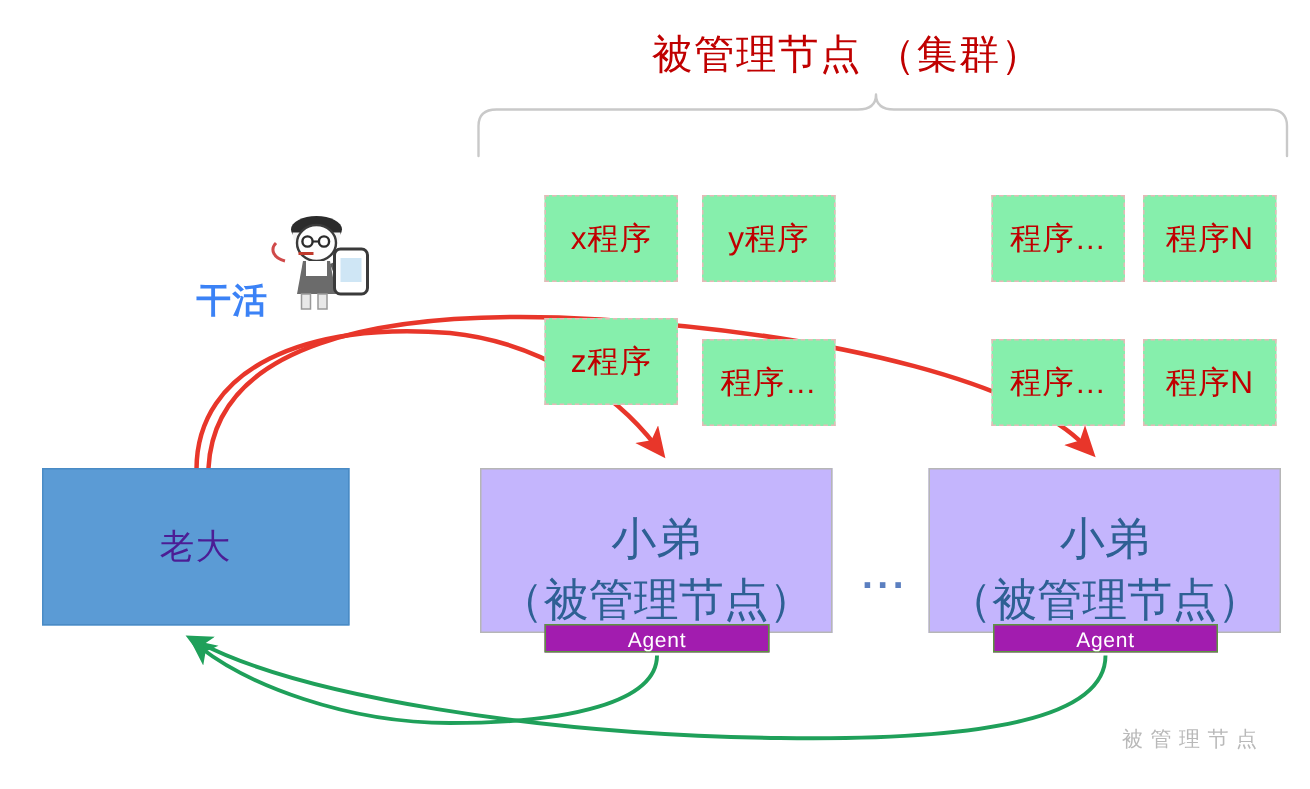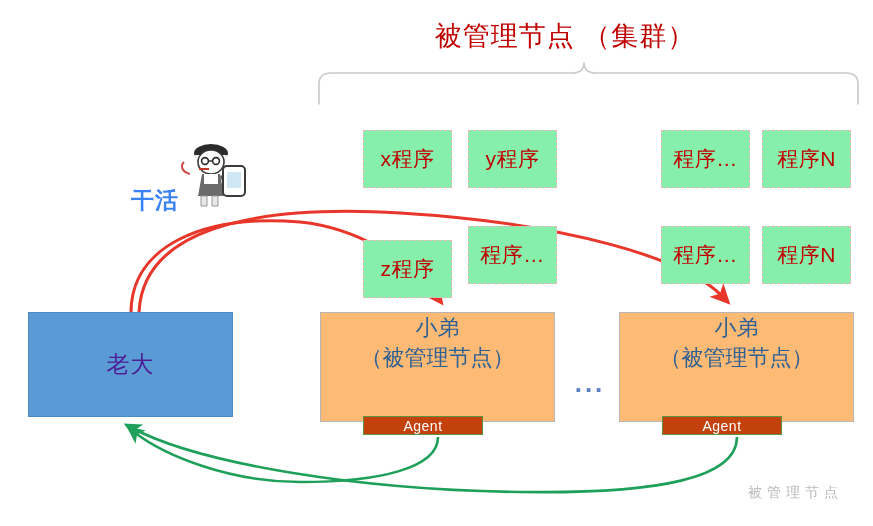--- a/index.html
+++ b/index.html
@@ -54,37 +54,37 @@
     box-sizing: border-box;
     letter-spacing: 0.5px;
   }
 
   
   .node-box {
     position: absolute;
     width: 235px;
     height: 110px;
     border: 1.3px solid #b6b6b6;
-    background: #fdba74;
+    background: #c4b5fd;
     box-sizing: border-box;
     display: flex;
     flex-direction: column;
     align-items: center;
-    justify-content: flex-start;
+    justify-content: flex-end;
     color: #2e6094;
-    font-size: 22px;
+    font-size: 30px;
     line-height: 1.35;
   }
   .node-line { white-space: nowrap; }
 
   .agent-bar {
     position: absolute;
-    width: 120px;
+    width: 150px;
     height: 19px;
-    background: #c2410c;
+    background: #a21caf;
     border: 1px solid #5c943f;
     box-sizing: border-box;
     color: #ffffff;
     font-size: 14px;
     display: flex;
     align-items: center;
     justify-content: center;
     letter-spacing: 0.5px;
   }
 
@@ -182,21 +182,21 @@
 
     <path d="M438,437 C438,468 380,482 300,482 C230,482 165,456 134,432" fill="none" stroke="#1fa05a" stroke-width="2.6" marker-end="url(#greenhead)"></path>
 
     <path d="M737,437 C737,478 660,494 520,492 C360,490 200,464 132,428" fill="none" stroke="#1fa05a" stroke-width="2.6" marker-end="url(#greenhead)"></path>
   </svg>
 
   <div class="cluster-title">被管理节点 （集群）</div>
 
   <div class="prog-box" style="left:363px; top:130px;">x程序</div>
   <div class="prog-box" style="left:468px; top:130px;">y程序</div>
-  <div class="prog-box" style="left:363px; top:240px;">z程序</div>
+  <div class="prog-box" style="left:363px; top:212px;">z程序</div>
   <div class="prog-box" style="left:468px; top:226px;">程序…</div>
 
   <div class="prog-box" style="left:661px; top:130px;">程序…</div>
   <div class="prog-box" style="left:762px; top:130px;">程序N</div>
   <div class="prog-box" style="left:661px; top:226px;">程序…</div>
   <div class="prog-box" style="left:762px; top:226px;">程序N</div>
 
   <svg class="worker-art" viewBox="0 0 80 72" xmlns="http://www.w3.org/2000/svg">
     <path d="M22,34 C14,32 12,26 16,22" fill="none" stroke="#d04a4a" stroke-width="2"></path>
     <ellipse cx="43" cy="13" rx="17" ry="9" fill="#2b2b2b"></ellipse>

